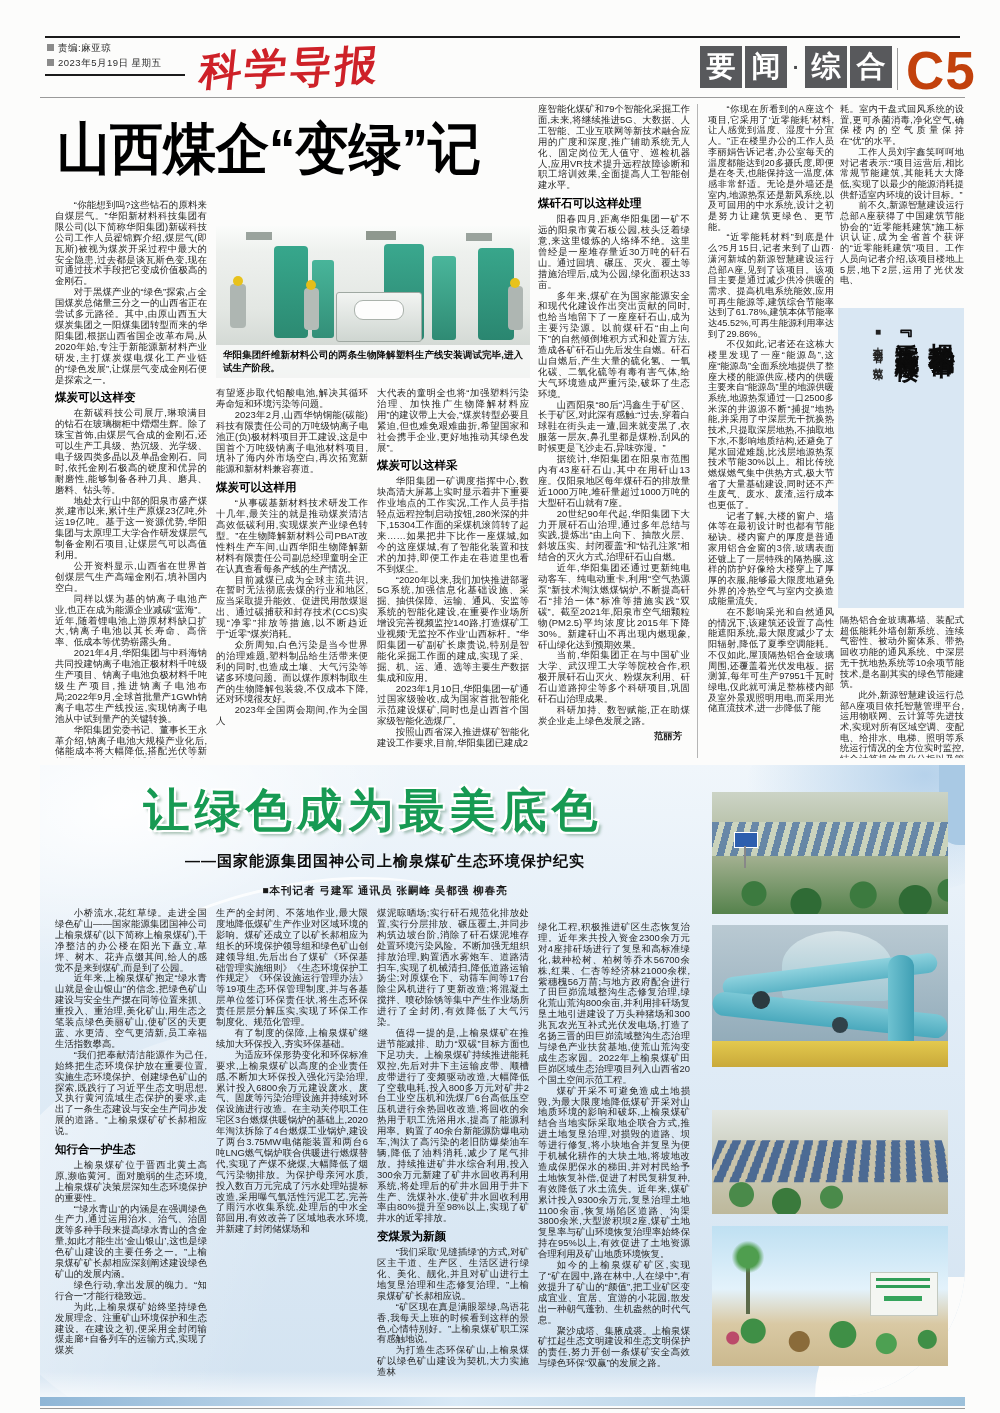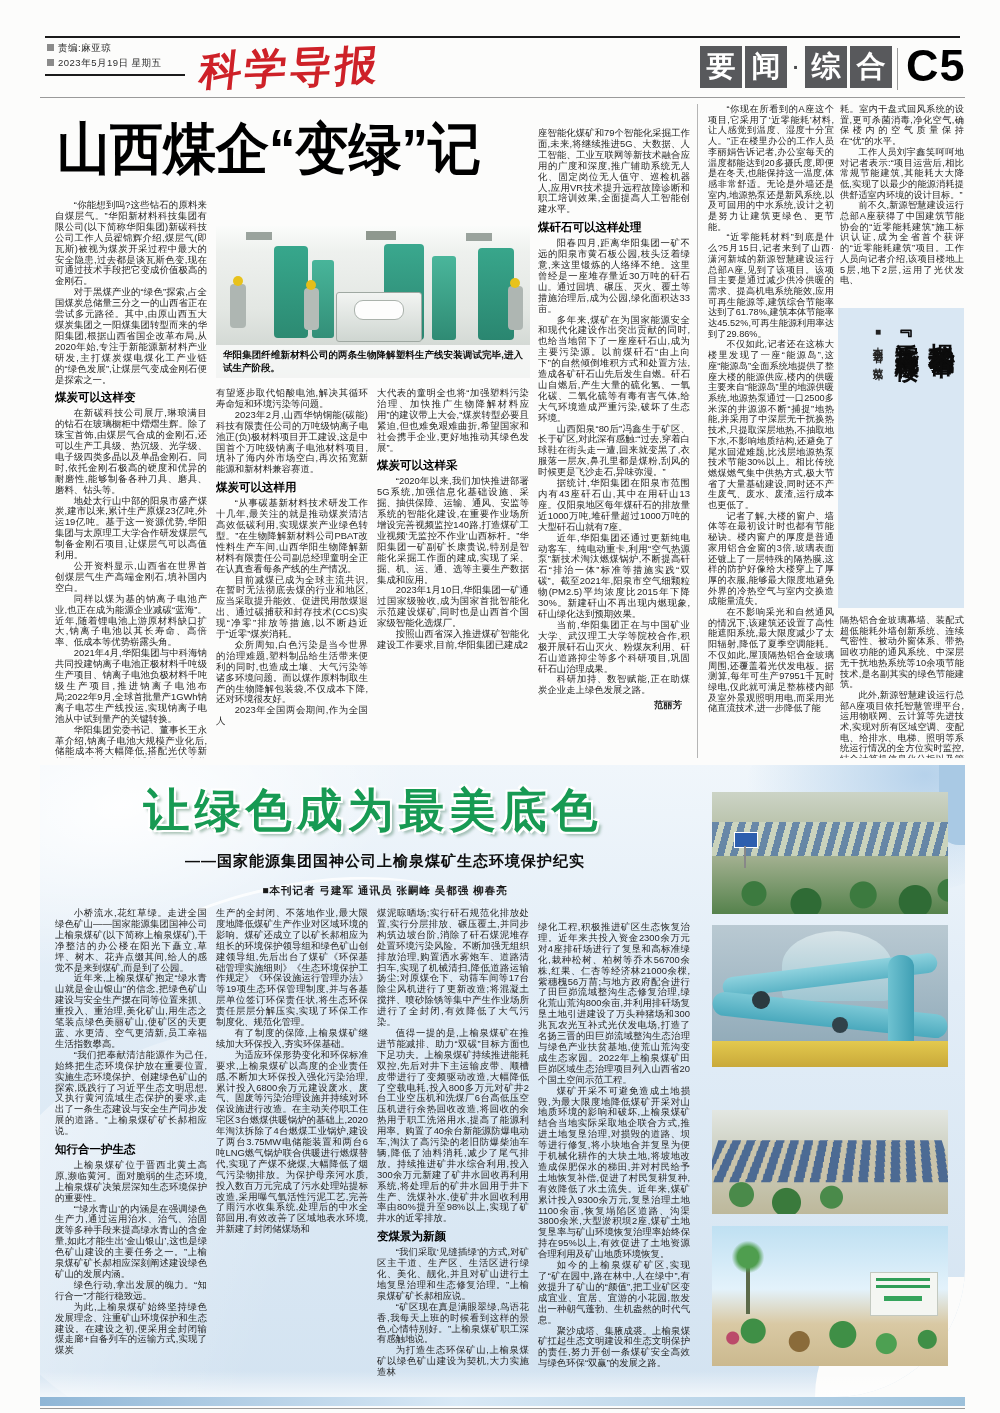--- a/index.html
+++ b/index.html
@@ -10,21 +10,21 @@
   .rule{position:absolute;background:#1b1b1b;}
   .hairline{position:absolute;background:#9a9a9a;}
   .ed-line{position:absolute;font-size:9.5px;color:#2b2b2b;letter-spacing:.5px;}
   .ed-line .sq{display:inline-block;width:7px;height:7px;background:#8b8b8b;margin-right:4px;}
   .masthead{position:absolute;color:#ce2128;font-family:"Liberation Serif",serif;
             font-weight:900;font-size:42px;letter-spacing:3px;transform:skewX(-8deg) rotate(-2deg);}
   .secbox{display:inline-flex;align-items:center;justify-content:center;width:42px;height:42px;
           background:#58595c;color:#fff;font-weight:900;font-size:29px;margin-right:3px;}
   .secdot{display:inline-flex;align-items:center;justify-content:center;width:12px;height:42px;
           color:#46474a;font-weight:900;font-size:20px;margin-right:3px;}
-  .pageno{position:absolute;font-size:45px;font-weight:700;color:#000000;letter-spacing:1px;}
+  .pageno{position:absolute;font-size:53px;font-weight:700;color:#c2410c;letter-spacing:1px;}
   
   .col{position:absolute;overflow:hidden;text-align:justify;font-size:9.4px;line-height:10.9px;color:#262626;}
   .col-n{font-size:9.2px;line-height:10.7px;}
   .para{text-indent:2em;margin:0;}
   .para.cont{text-indent:0;}
   .sec-h{font-weight:700;font-size:11.5px;color:#000;margin:7px 0 5px;text-indent:0;}
   .sign{text-align:right;font-weight:700;margin-top:4px;padding-right:8px;}
   .headline1{position:absolute;font-weight:900;font-size:53px;color:#000;letter-spacing:0px;
              font-family:"Liberation Sans",sans-serif;white-space:nowrap;transform:scaleY(1.06);transform-origin:left top;}
   .vrule{position:absolute;width:1px;background:#b5b5b5;}
@@ -112,31 +112,33 @@
     <div class="para">2023年2月,山西华钠铜能(碳能)科技有限责任公司的万吨级钠离子电池正(负)极材料项目开工建设,这是中国首个万吨级钠离子电池材料项目,填补了海内外市场空白,再次拓宽新能源和新材料兼容赛道。</div>
     <div class="sec-h">煤炭可以这样用</div>
     <div class="para">“从事碳基新材料技术研发工作十几年,最关注的就是推动煤炭清洁高效低碳利用,实现煤炭产业绿色转型。”在生物降解新材料公司PBAT改性料生产车间,山西华阳生物降解新材料有限责任公司副总经理童明全正在认真查看每条产线的生产情况。</div>
     <div class="para">目前减煤已成为全球主流共识,在暂时无法彻底去煤的行业和地区,应当采取提升能效、促进民用散煤退出、通过碳捕获和封存技术(CCS)实现“净零”排放等措施,以不断趋近于“近零”煤炭消耗。</div>
     <div class="para">众所周知,白色污染是当今世界的治理难题,塑料制品给生活带来便利的同时,也造成土壤、大气污染等诸多环境问题。而以煤作原料制取生产的生物降解包装袋,不仅成本下降,还对环境很友好。</div>
     <div class="para">2023年全国两会期间,作为全国人</div>
   </div>
 <div class="col" style="left:377px;top:388px;width:152px;height:370px;">
     <div class="para cont">大代表的童明全也将“加强塑料污染治理、加快推广生物降解材料应用”的建议带上大会,“煤炭转型必要且紧迫,但也难免艰难曲折,希望国家和社会携手企业,更好地推动其绿色发展”。</div>
     <div class="sec-h">煤炭可以这样采</div>
+    <div class="para">华阳集团一矿调度指挥中心,数块高清大屏幕上实时显示着井下重要作业地点的工作实况,工作人员手指轻点远程控制启动按钮,280米深的井下,15304工作面的采煤机滚筒转了起来……如果把井下比作一座煤城,如今的这座煤城,有了智能化装置和技术的加持,即便工作走在巷道里也看不到煤尘。</div>
     <div class="para">“2020年以来,我们加快推进部署5G系统,加强信息化基础设施、采掘、抽供保障、运输、通风、安监等系统的智能化建设,在重要作业场所增设完善视频监控140路,打造煤矿工业视频‘无监控不作业’山西标杆。”华阳集团一矿副矿长康贵说,特别是智能化采掘工作面的建成,实现了采、掘、机、运、通、选等主要生产数据集成和应用。</div>
     <div class="para">2023年1月10日,华阳集团一矿通过国家级验收,成为国家首批智能化示范建设煤矿,同时也是山西首个国家级智能化选煤厂。</div>
     <div class="para">按照山西省深入推进煤矿智能化建设工作要求,目前,华阳集团已建成2</div>
   </div>
-<div class="col" style="left:538px;top:104px;width:152px;height:654px;margin-top:24px;">
+<div class="col" style="left:538px;top:104px;width:152px;height:654px;">
     <div class="para cont">座智能化煤矿和79个智能化采掘工作面,未来,将继续推进5G、大数据、人工智能、工业互联网等新技术融合应用的广度和深度,推广辅助系统无人化、固定岗位无人值守、巡检机器人,应用VR技术提升远程故障诊断和职工培训效果,全面提高人工智能创建水平。</div>
     <div class="sec-h">煤矸石可以这样处理</div>
     <div class="para">阳春四月,距离华阳集团一矿不远的阳泉市黄石板公园,枝头泛着绿意,来这里锻炼的人络绎不绝。这里曾经是一座堆存量近30万吨的矸石山。通过回填、碾压、灭火、覆土等措施治理后,成为公园,绿化面积达33亩。</div>
     <div class="para">多年来,煤矿在为国家能源安全和现代化建设作出突出贡献的同时,也给当地留下了一座座矸石山,成为主要污染源。以前煤矸石“由上向下”的自然倾倒堆积方式和处置方法,造成各矿矸石山先后发生自燃。矸石山自燃后,产生大量的硫化氢、一氧化碳、二氧化硫等有毒有害气体,给大气环境造成严重污染,破坏了生态环境。</div>
     <div class="para">山西阳泉“80后”冯鑫生于矿区、长于矿区,对此深有感触:“过去,穿着白球鞋在街头走一遭,回来就变黑了,衣服落一层灰,鼻孔里都是煤粉,刮风的时候更是飞沙走石,异味弥漫。”</div>
     <div class="para">据统计,华阳集团在阳泉市范围内有43座矸石山,其中在用矸山13座。仅阳泉地区每年煤矸石的排放量近1000万吨,堆矸量超过1000万吨的大型矸石山就有7座。</div>
+    <div class="para">20世纪90年代起,华阳集团下大力开展矸石山治理,通过多年总结与实践,提炼出“由上向下、抽散火层、斜坡压实、封闭覆盖”和“钻孔注浆”相结合的灭火方式,治理矸石山自燃。</div>
     <div class="para">近年,华阳集团还通过更新纯电动客车、纯电动重卡,利用“空气热源泵”新技术淘汰燃煤锅炉,不断提高矸石“排治一体”标准等措施实践“双碳”。截至2021年,阳泉市空气细颗粒物(PM2.5)平均浓度比2015年下降30%。新建矸山不再出现内燃现象,矸山绿化达到预期效果。</div>
     <div class="para">当前,华阳集团正在与中国矿业大学、武汉理工大学等院校合作,积极开展矸石山灭火、粉煤灰利用、矸石山道路抑尘等多个科研项目,巩固矸石山治理成果。</div>
     <div class="para">科研加持、数智赋能,正在助煤炭企业走上绿色发展之路。</div>
     <div class="sign">范丽芳</div>
   </div>
 
 <div class="vrule" style="left:697px;top:104px;height:654px;"></div>
 
 <div class="col col-n" style="left:708px;top:104px;width:126px;height:654px;">
     <div class="para">“你现在所看到的A座这个项目,它采用了‘近零能耗’材料,让人感觉到温度、湿度十分宜人。”正在楼里办公的工作人员李丽娟告诉记者,办公室每天的温度都能达到20多摄氏度,即便是在冬天,也能保持这一温度,体感非常舒适。无论是外墙还是室内,地源热泵还是新风系统,以及可回用的中水系统,设计之初是努力让建筑更绿色、更节能。</div>

